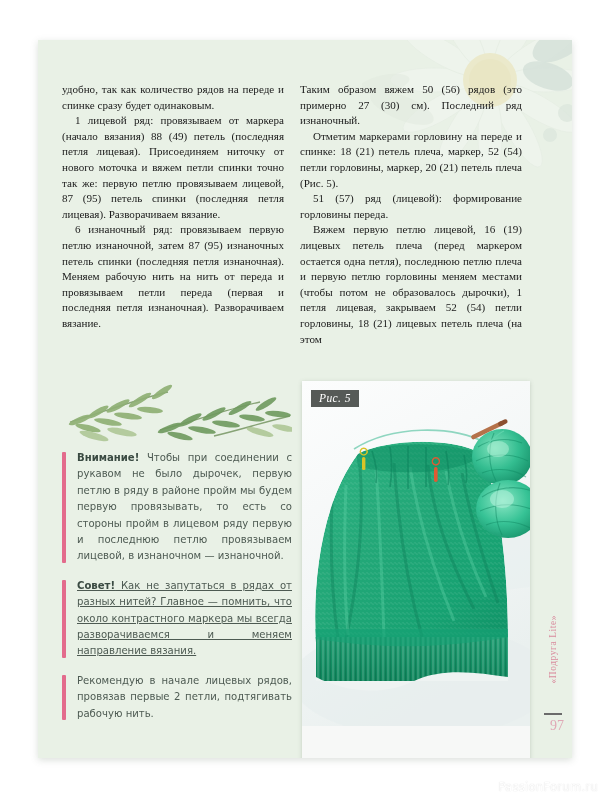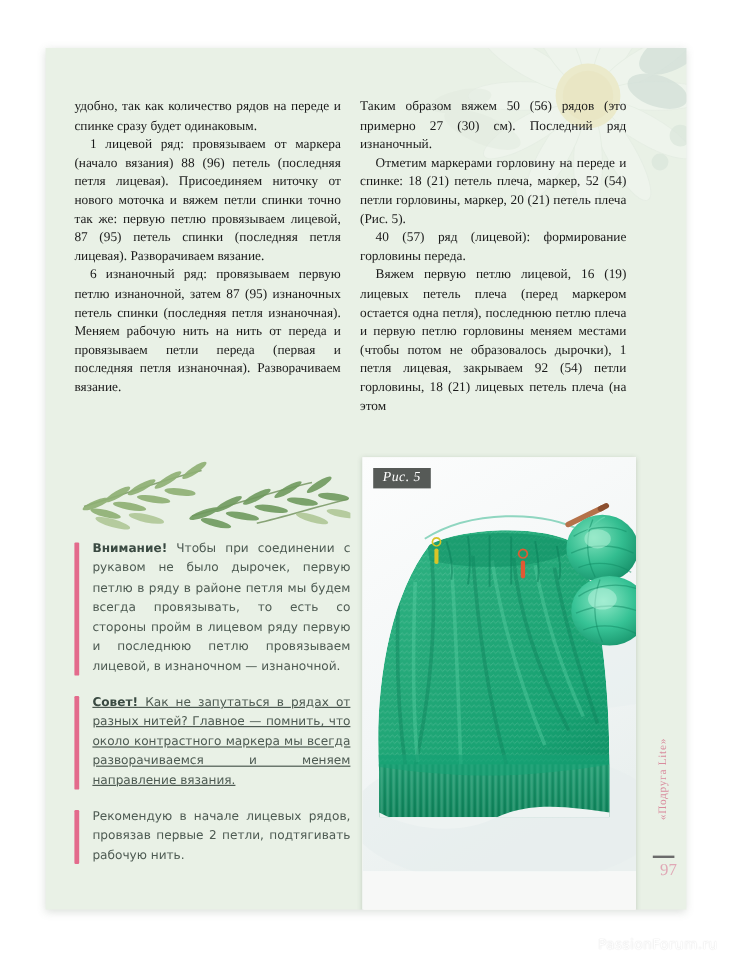--- a/index.html
+++ b/index.html
@@ -214,29 +214,29 @@
       </g>
       <g fill="#cfd9cd" opacity=".5">
         <ellipse cx="40" cy="120" rx="34" ry="12" transform="rotate(22 40 120)"></ellipse>
         <ellipse cx="22" cy="96" rx="26" ry="9" transform="rotate(-12 22 96)"></ellipse>
       </g>
     </svg>
   </div>
 
   <div class="col left">
     <p><span>удобно, так как количество рядов на переде и спинке сразу будет одинаковым.</span></p>
-    <p class="indent"><b>1 лицевой ряд</b><span>: провязываем от маркера (начало вязания) 88 (96) петель (последняя петля лицевая). Присоединяем ниточку от нового моточка и вяжем петли спинки точно так же: первую петлю провязываем лицевой, 87 (95) петель спинки (последняя петля лицевая). Разворачиваем вязание.</span></p>
+    <p class="indent"><b>1 лицевой ряд</b><span>: провязываем от маркера (начало вязания) 88 (49) петель (последняя петля лицевая). Присоединяем ниточку от нового моточка и вяжем петли спинки точно так же: первую петлю провязываем лицевой, 87 (95) петель спинки (последняя петля лицевая). Разворачиваем вязание.</span></p>
     <p class="indent"><b>6 изнаночный ряд</b><span>: провязываем первую петлю изнаночной, затем 87 (95) изнаночных петель спинки (последняя петля изнаночная). Меняем рабочую нить на нить от переда и провязываем петли переда (первая и последняя петля изнаночная). Разворачиваем вязание.</span></p>
   </div>
 
   <div class="col right">
     <p><span>Таким образом вяжем 50 (56) рядов (это примерно 27 (30) см). Последний ряд изнаночный.</span></p>
     <p class="indent"><span>Отметим маркерами горловину на переде и спинке: 18 (21) петель плеча, маркер, 52 (54) петли горловины, маркер, 20 (21) петель плеча (Рис. 5).</span></p>
-    <p class="indent"><b>40 (57) ряд (лицевой): формирование горловины переда.</b></p>
-    <p class="indent"><span>Вяжем первую петлю лицевой, 16 (19) лицевых петель плеча (перед маркером остается одна петля), последнюю петлю плеча и первую петлю горловины меняем местами (чтобы потом не образовалось дырочки), 1 петля лицевая, закрываем 92 (54) петли горловины, 18 (21) лицевых петель плеча (на этом</span></p>
+    <p class="indent"><b>51 (57) ряд (лицевой): формирование горловины переда.</b></p>
+    <p class="indent"><span>Вяжем первую петлю лицевой, 16 (19) лицевых петель плеча (перед маркером остается одна петля), последнюю петлю плеча и первую петлю горловины меняем местами (чтобы потом не образовалось дырочки), 1 петля лицевая, закрываем 52 (54) петли горловины, 18 (21) лицевых петель плеча (на этом</span></p>
   </div>
 
   <div class="rosemary-wrap">
     <svg viewBox="0 0 228 66" width="228" height="66">
       <g stroke="#7d9b6a" stroke-width="1.3" fill="none" opacity=".9">
         <path d="M6 44 C40 34, 70 22, 104 14"></path>
         <path d="M96 52 C128 44, 160 32, 196 24"></path>
         <path d="M150 58 C176 52, 200 44, 226 38"></path>
       </g>
       <g fill="#8fb075" opacity=".92">
@@ -267,21 +267,21 @@
         <ellipse cx="58" cy="54" rx="15" ry="3.4" transform="rotate(12 58 54)"></ellipse>
         <ellipse cx="196" cy="54" rx="14" ry="3.2" transform="rotate(16 196 54)"></ellipse>
         <ellipse cx="220" cy="50" rx="12" ry="3" transform="rotate(12 220 50)"></ellipse>
       </g>
     </svg>
   </div>
 
   <div class="note-block" style="top:410px;">
 
     <div class="note">
-      <span class="lead">Внимание!</span><span> Чтобы при соединении с рукавом не было дырочек, первую петлю в ряду в районе петля мы будем всегда провязывать, то есть со стороны пройм в лицевом ряду первую и последнюю петлю провязываем лицевой, в изнаночном — изнаночной.</span>
+      <span class="lead">Внимание!</span><span> Чтобы при соединении с рукавом не было дырочек, первую петлю в ряду в районе пройм мы будем первую провязывать, то есть со стороны пройм в лицевом ряду первую и последнюю петлю провязываем лицевой, в изнаночном — изнаночной.</span>
     </div>
 
     <div class="note" style="text-decoration:underline;">
       <span class="lead">Совет!</span><span> Как не запутаться в рядах от разных нитей? Главное — помнить, что около контрастного маркера мы всегда разворачиваемся и меняем направление вязания.</span>
     </div>
 
     <div class="note" style="">
       <span>Рекомендую в начале лицевых рядов, провязав первые 2 петли, подтягивать рабочую нить.</span>
     </div>
 

